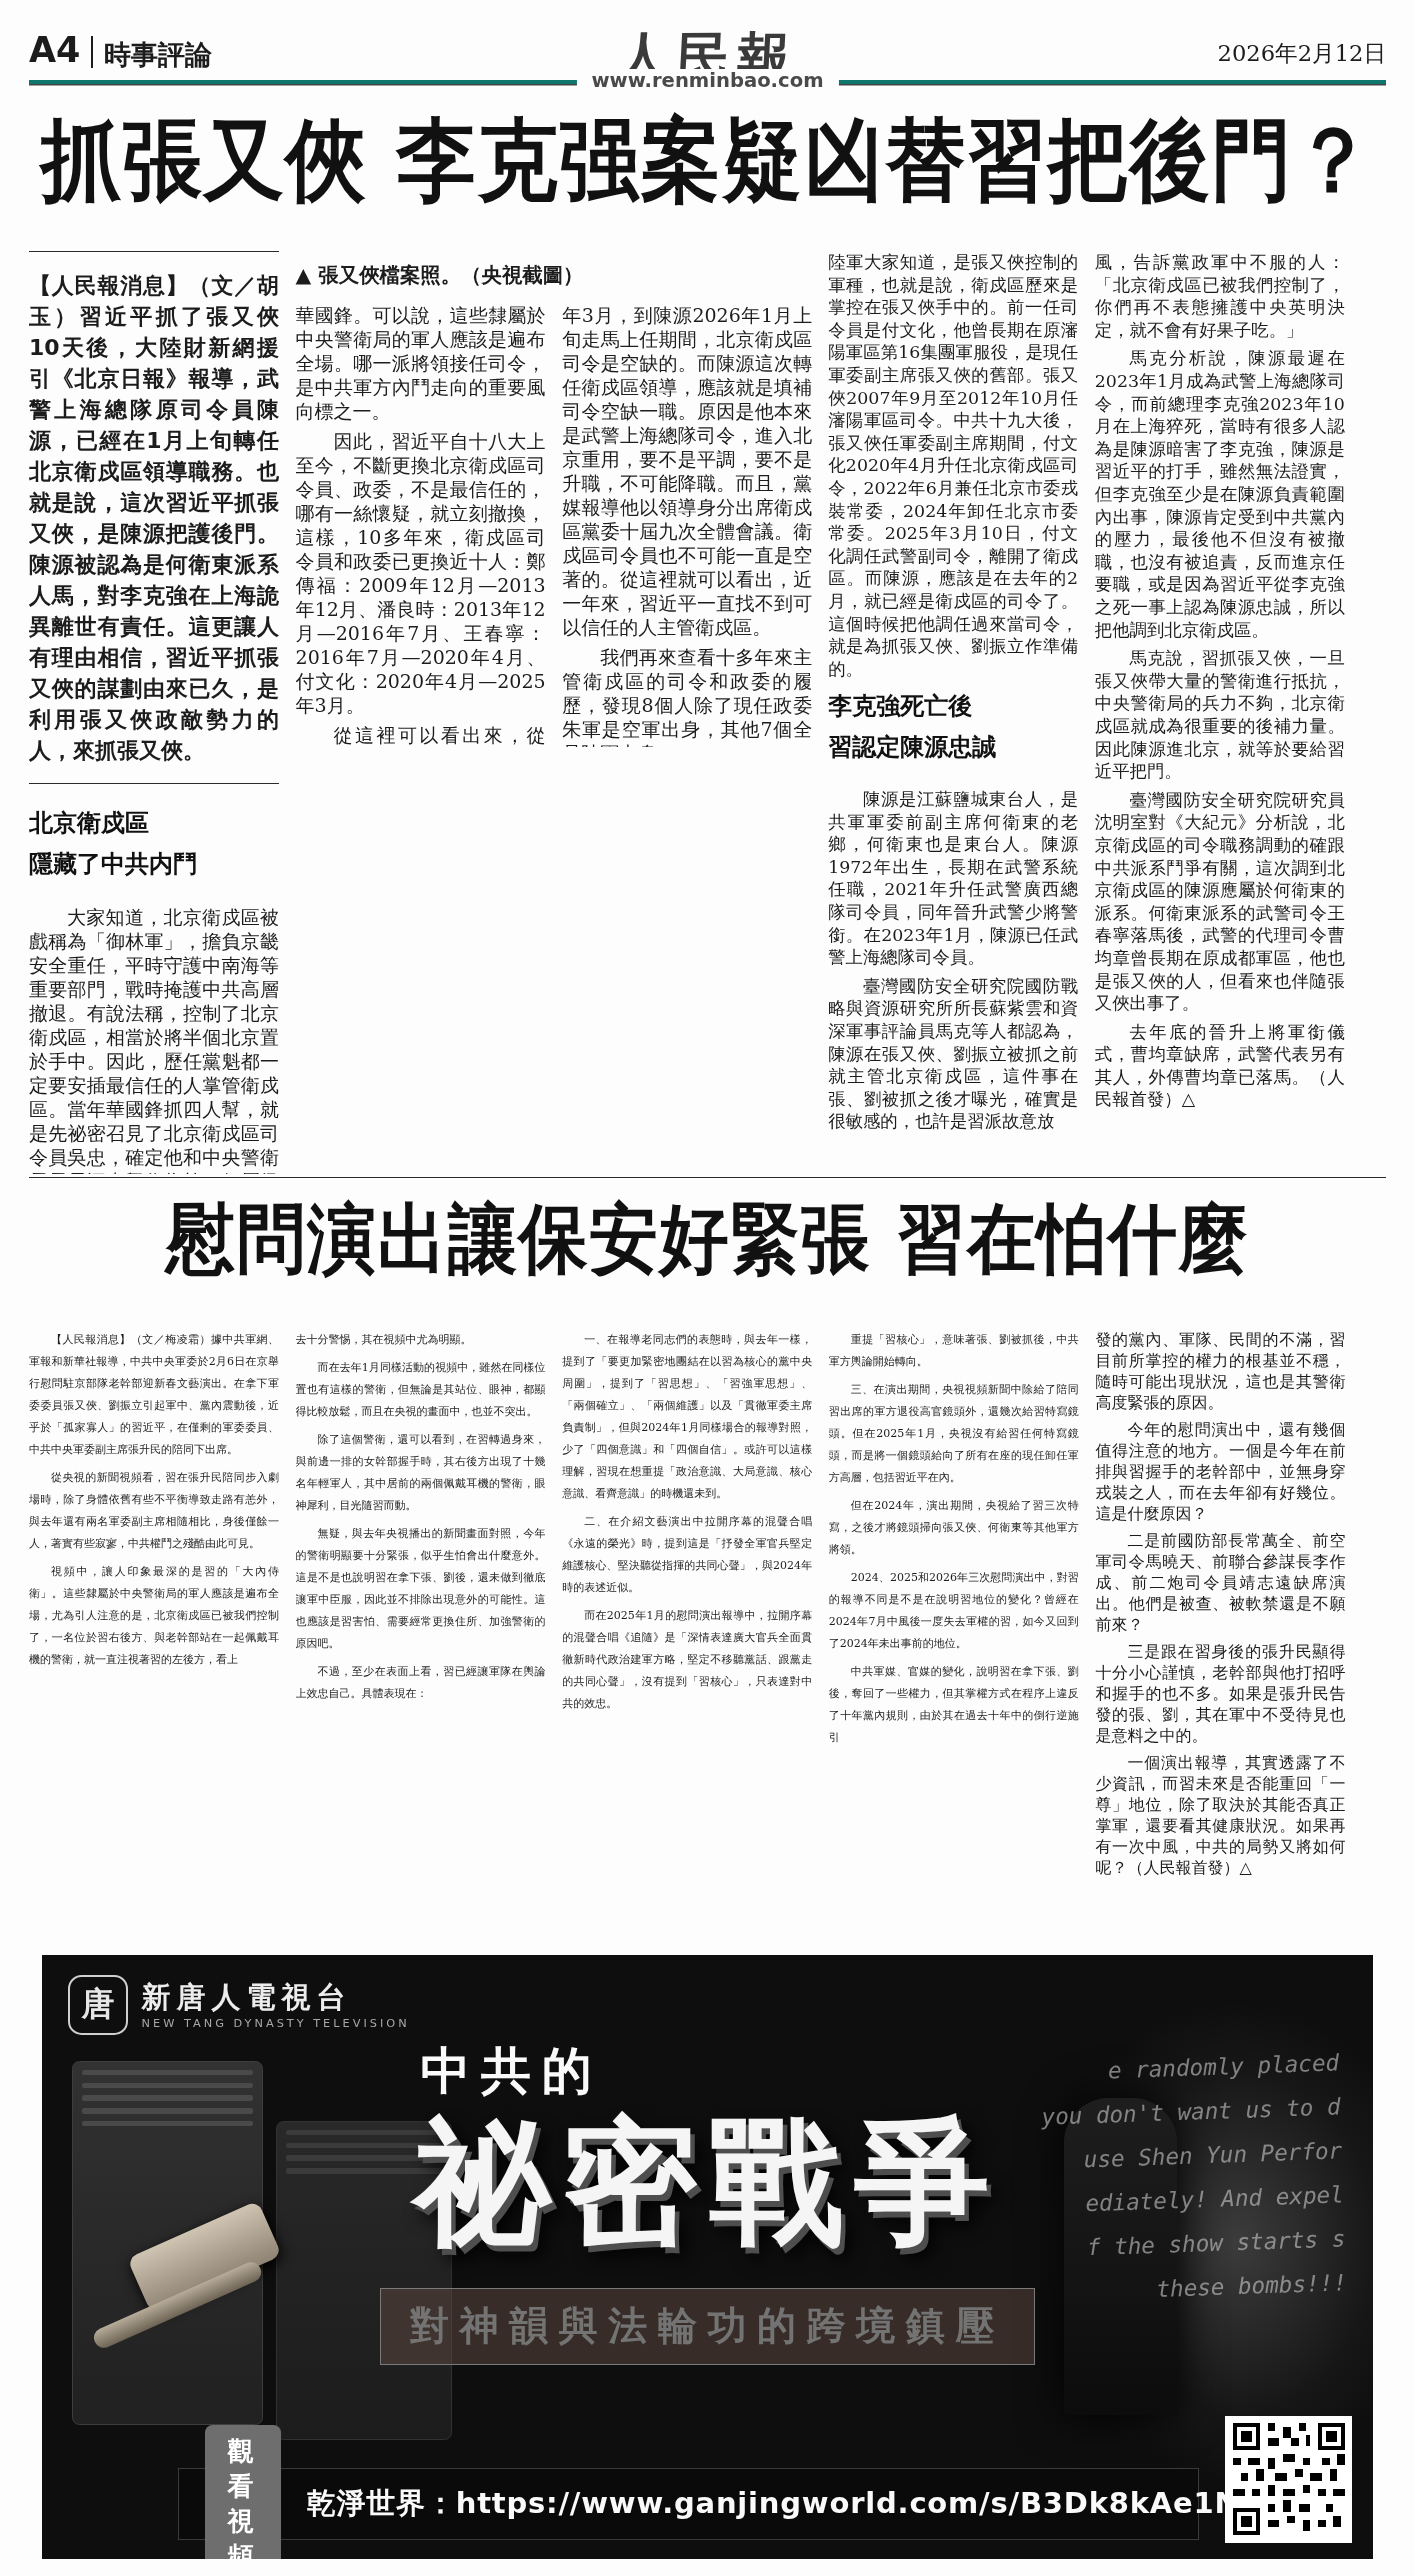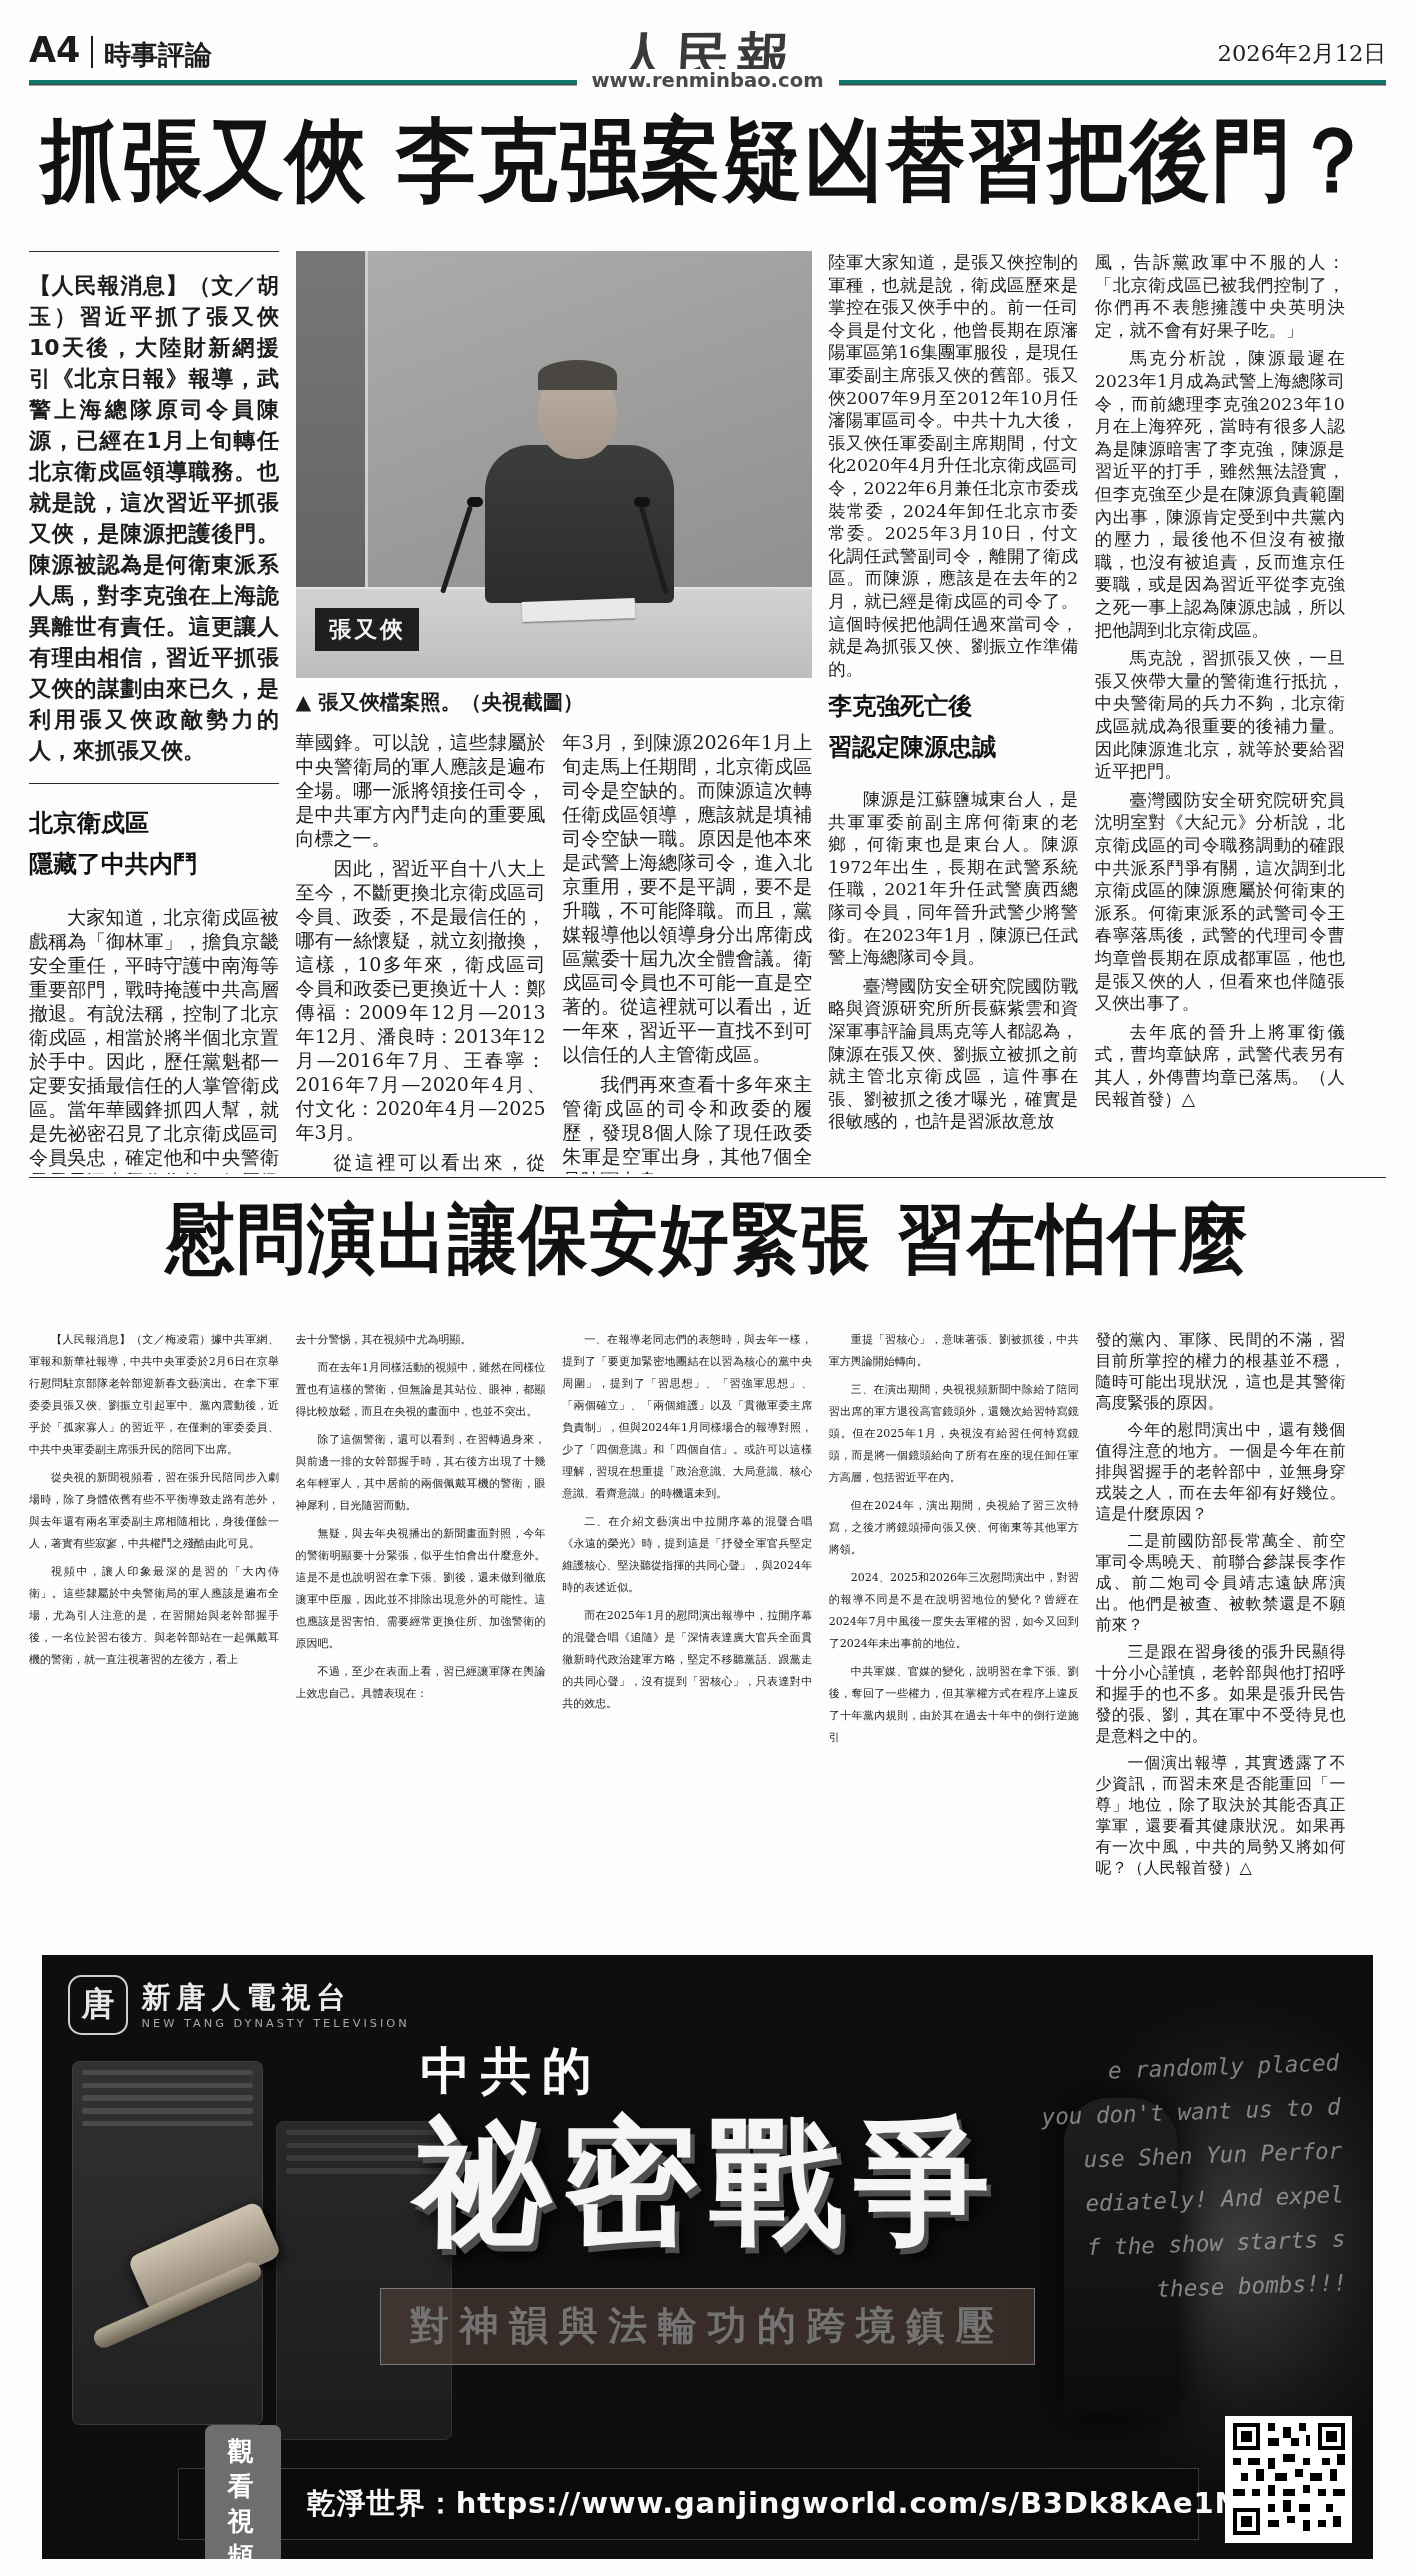--- a/index.html
+++ b/index.html
@@ -144,33 +144,20 @@
         <p class="intro noind">【人民報消息】（文／胡玉）習近平抓了張又俠10天後，大陸財新網援引《北京日報》報導，武警上海總隊原司令員陳源，已經在1月上旬轉任北京衛戍區領導職務。也就是說，這次習近平抓張又俠，是陳源把護後門。陳源被認為是何衛東派系人馬，對李克強在上海詭異離世有責任。這更讓人有理由相信，習近平抓張又俠的謀劃由來已久，是利用張又俠政敵勢力的人，來抓張又俠。</p>
         <hr class="colrule">
         <h3 class="subhead">
           <span>北京衛戍區</span><br>
           <span>隱藏了中共内鬥</span>
         </h3>
         <p class="body1 ind">大家知道，北京衛戍區被戲稱為「御林軍」，擔負京畿安全重任，平時守護中南海等重要部門，戰時掩護中共高層撤退。有說法稱，控制了北京衛戍區，相當於將半個北京置於手中。因此，歷任黨魁都一定要安插最信任的人掌管衛戍區。當年華國鋒抓四人幫，就是先祕密召見了北京衛戍區司令員吳忠，確定他和中央警衛局局長汪東興作為第二個層級的領導指揮員。商定了動用衛戍區部隊實施中南海外面的行動，才使事情得以成功，沒有控制北京衛戍區，可以說弄不好進入秦城監獄的，不是江青而是</p>
       </div>
 
       <div class="photo-wrap">
-        <div class="photo">
-          <div class="ph-screen"></div>
-          <div class="ph-desk"></div>
-          <div class="ph-torso"></div>
-          <div class="ph-head"></div>
-          <div class="ph-hair"></div>
-          <div class="ph-mic1"></div>
-          <div class="ph-mic2"></div>
-          <div class="ph-micball1"></div>
-          <div class="ph-micball2"></div>
-          <div class="ph-paper"></div>
-          <div class="placard">張又俠</div>
-        </div>
         <div class="caption">▲ 張又俠檔案照。（央視截圖）</div>
         <div class="subcols">
           <div class="col">
             <p class="body1 noind">華國鋒。可以說，這些隸屬於中央警衛局的軍人應該是遍布全場。哪一派將領接任司令，是中共軍方內鬥走向的重要風向標之一。</p>
             <p class="body1 ind">因此，習近平自十八大上至今，不斷更換北京衛戍區司令員、政委，不是最信任的，哪有一絲懷疑，就立刻撤換，這樣，10多年來，衛戍區司令員和政委已更換近十人：鄭傳福：2009年12月—2013年12月、潘良時：2013年12月—2016年7月、王春寧：2016年7月—2020年4月、付文化：2020年4月—2025年3月。</p>
             <p class="body1 ind">從這裡可以看出來，從2025</p>
           </div>
           <div class="col">
             <p class="body1 noind">年3月，到陳源2026年1月上旬走馬上任期間，北京衛戍區司令是空缺的。而陳源這次轉任衛戍區領導，應該就是填補司令空缺一職。原因是他本來是武警上海總隊司令，進入北京重用，要不是平調，要不是升職，不可能降職。而且，黨媒報導他以領導身分出席衛戍區黨委十屆九次全體會議。衛戍區司令員也不可能一直是空著的。從這裡就可以看出，近一年來，習近平一直找不到可以信任的人主管衛戍區。</p>
             <p class="body1 ind">我們再來查看十多年來主管衛戍區的司令和政委的履歷，發現8個人除了現任政委朱軍是空軍出身，其他7個全是陸軍出身。</p>
@@ -196,21 +183,21 @@
         <p class="body1 a1-small ind">去年底的晉升上將軍銜儀式，曹均章缺席，武警代表另有其人，外傳曹均章已落馬。（人民報首發）△</p>
       </div>
     </div>
 
     <h2 class="headline2">慰問演出讓保安好緊張 習在怕什麼</h2>
 
     <div class="artgrid art2">
       <div class="col">
         <p class="body2 ind">【人民報消息】（文／梅凌霜）據中共軍網、軍報和新華社報導，中共中央軍委於2月6日在京舉行慰問駐京部隊老幹部迎新春文藝演出。在拿下軍委委員張又俠、劉振立引起軍中、黨內震動後，近乎於「孤家寡人」的習近平，在僅剩的軍委委員、中共中央軍委副主席張升民的陪同下出席。</p>
         <p class="body2 ind">從央視的新聞視頻看，習在張升民陪同步入劇場時，除了身體依舊有些不平衡導致走路有恙外，與去年還有兩名軍委副主席相隨相比，身後僅餘一人，著實有些寂寥，中共權鬥之殘酷由此可見。</p>
-        <p class="body2 ind">視頻中，讓人印象最深的是習的「大內侍衛」。這些隸屬於中央警衛局的軍人應該是遍布全場，尤為引人注意的是，在習開始與老幹部握手後，一名位於習右後方、與老幹部站在一起佩戴耳機的警衛，就一直注視著習的左後方，看上</p>
+        <p class="body2 ind">視頻中，讓人印象最深的是習的「大內侍衛」。這些隸屬於中央警衛局的軍人應該是遍布全場，尤為引人注意的是，北京衛戍區已被我們控制了，一名位於習右後方、與老幹部站在一起佩戴耳機的警衛，就一直注視著習的左後方，看上</p>
       </div>
       <div class="col">
         <p class="body2 noind">去十分警惕，其在視頻中尤為明顯。</p>
         <p class="body2 ind">而在去年1月同樣活動的視頻中，雖然在同樣位置也有這樣的警衛，但無論是其站位、眼神，都顯得比較放鬆，而且在央視的畫面中，也並不突出。</p>
         <p class="body2 ind">除了這個警衛，還可以看到，在習轉過身來，與前邊一排的女幹部握手時，其右後方出現了十幾名年輕軍人，其中居前的兩個佩戴耳機的警衛，眼神犀利，目光隨習而動。</p>
         <p class="body2 ind">無疑，與去年央視播出的新聞畫面對照，今年的警衛明顯要十分緊張，似乎生怕會出什麼意外。這是不是也說明習在拿下張、劉後，還未做到徹底讓軍中臣服，因此並不排除出現意外的可能性。這也應該是習害怕、需要經常更換住所、加強警衛的原因吧。</p>
         <p class="body2 ind">不過，至少在表面上看，習已經讓軍隊在輿論上效忠自己。具體表現在：</p>
       </div>
       <div class="col">
         <p class="body2 ind">一、在報導老同志們的表態時，與去年一樣，提到了「要更加緊密地團結在以習為核心的黨中央周圍」，提到了「習思想」、「習強軍思想」、「兩個確立」、「兩個維護」以及「貫徹軍委主席負責制」，但與2024年1月同樣場合的報導對照，少了「四個意識」和「四個自信」。或許可以這樣理解，習現在想重提「政治意識、大局意識、核心意識、看齊意識」的時機還未到。</p>

